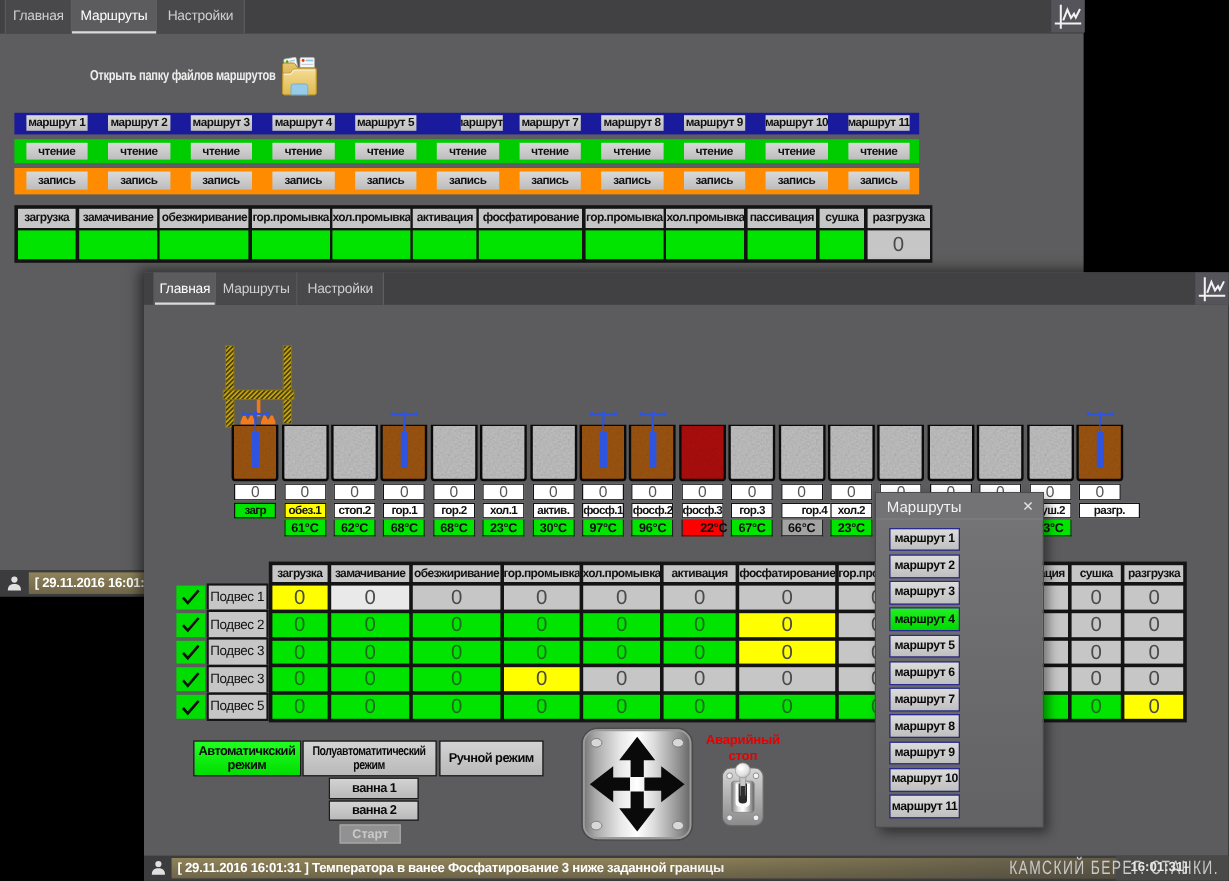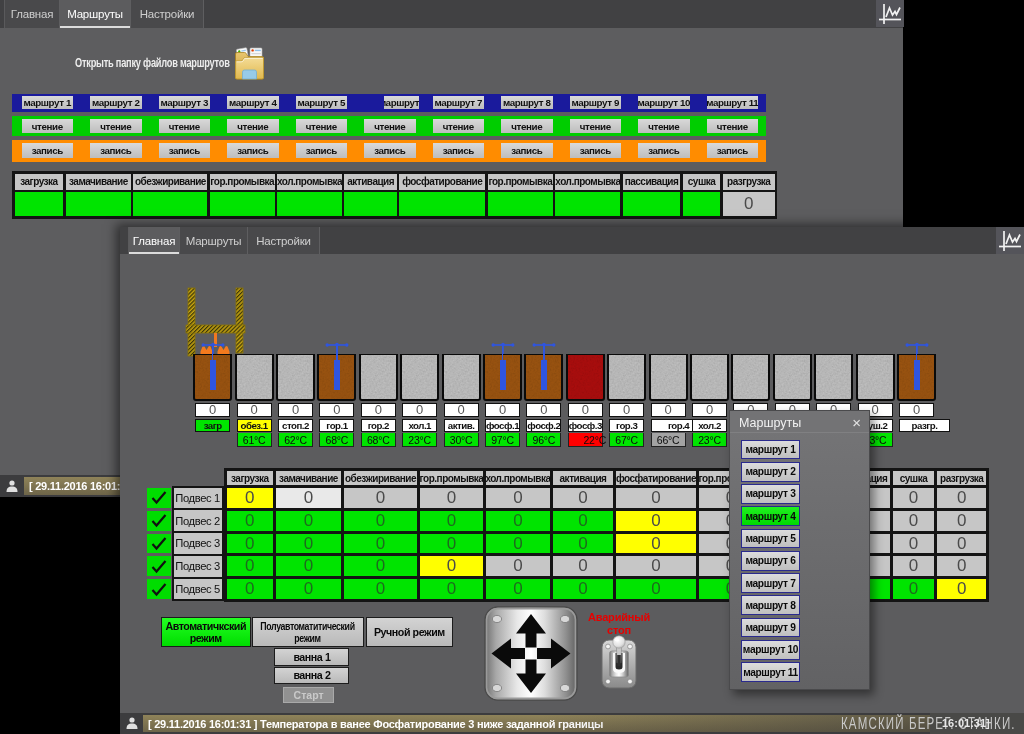--- a/index.html
+++ b/index.html
@@ -42,21 +42,21 @@
   .checkcell { position:absolute; background:#00dd00; display:flex; align-items:center; justify-content:center; }
   .namecell  { position:absolute; background:#c6c6c6; border:2.5px solid #141414; color:#111;
      display:flex; align-items:center; justify-content:center; font-size:11.2px; letter-spacing:-.35px; white-space:nowrap; overflow:hidden; }
 
   
   .tank { position:absolute; border:2.5px solid #0a0a0a; border-top:1px solid #0a0a0a; border-radius:0 0 3px 3px; overflow:hidden; }
   .tank svg.noise { position:absolute; left:0; top:0; width:100%; height:100%; }
   .tbox { position:absolute; display:flex; align-items:center; justify-content:center; }
   .numbox { background:#fff; border:1.5px solid #111; font-size:13px; color:#555; }
   .lblbox { background:#fff; border:1.5px solid #111; font-weight:bold; font-size:9.7px; color:#111; letter-spacing:-.5px; white-space:nowrap; overflow:hidden;}
-  .tmpbox { border:1px solid #222; border-top:none; font-weight:normal; font-size:10.5px; color:#0c0c0c; letter-spacing:-.2px; }
+  .tmpbox { border:1px solid #222; border-top:none; font-weight:bold; font-size:10.5px; color:#0c0c0c; letter-spacing:-.2px; }
   .rod { position:absolute; background:#2f55e0; }
   .rodline { position:absolute; width:1.6px; background:#2f55e0; }
 
   
   .modebtn { position:absolute; border:1.2px solid #1c1c1c; color:#0a0a0a; font-weight:bold; font-size:10.7px;
      display:flex; align-items:center; justify-content:center; text-align:center; line-height:12.5px; letter-spacing:-.45px;
      white-space:nowrap; overflow:hidden; background:linear-gradient(#d3d3d3,#b9b9b9); }
   .modebtn.on { background:linear-gradient(#22ff22,#00dd00); }
   .startbtn { position:absolute; background:#919191; border:1px solid #a9a9a9; color:#c9c9c9;
      font-weight:bold; font-size:10.5px; display:flex; align-items:center; justify-content:center; }

